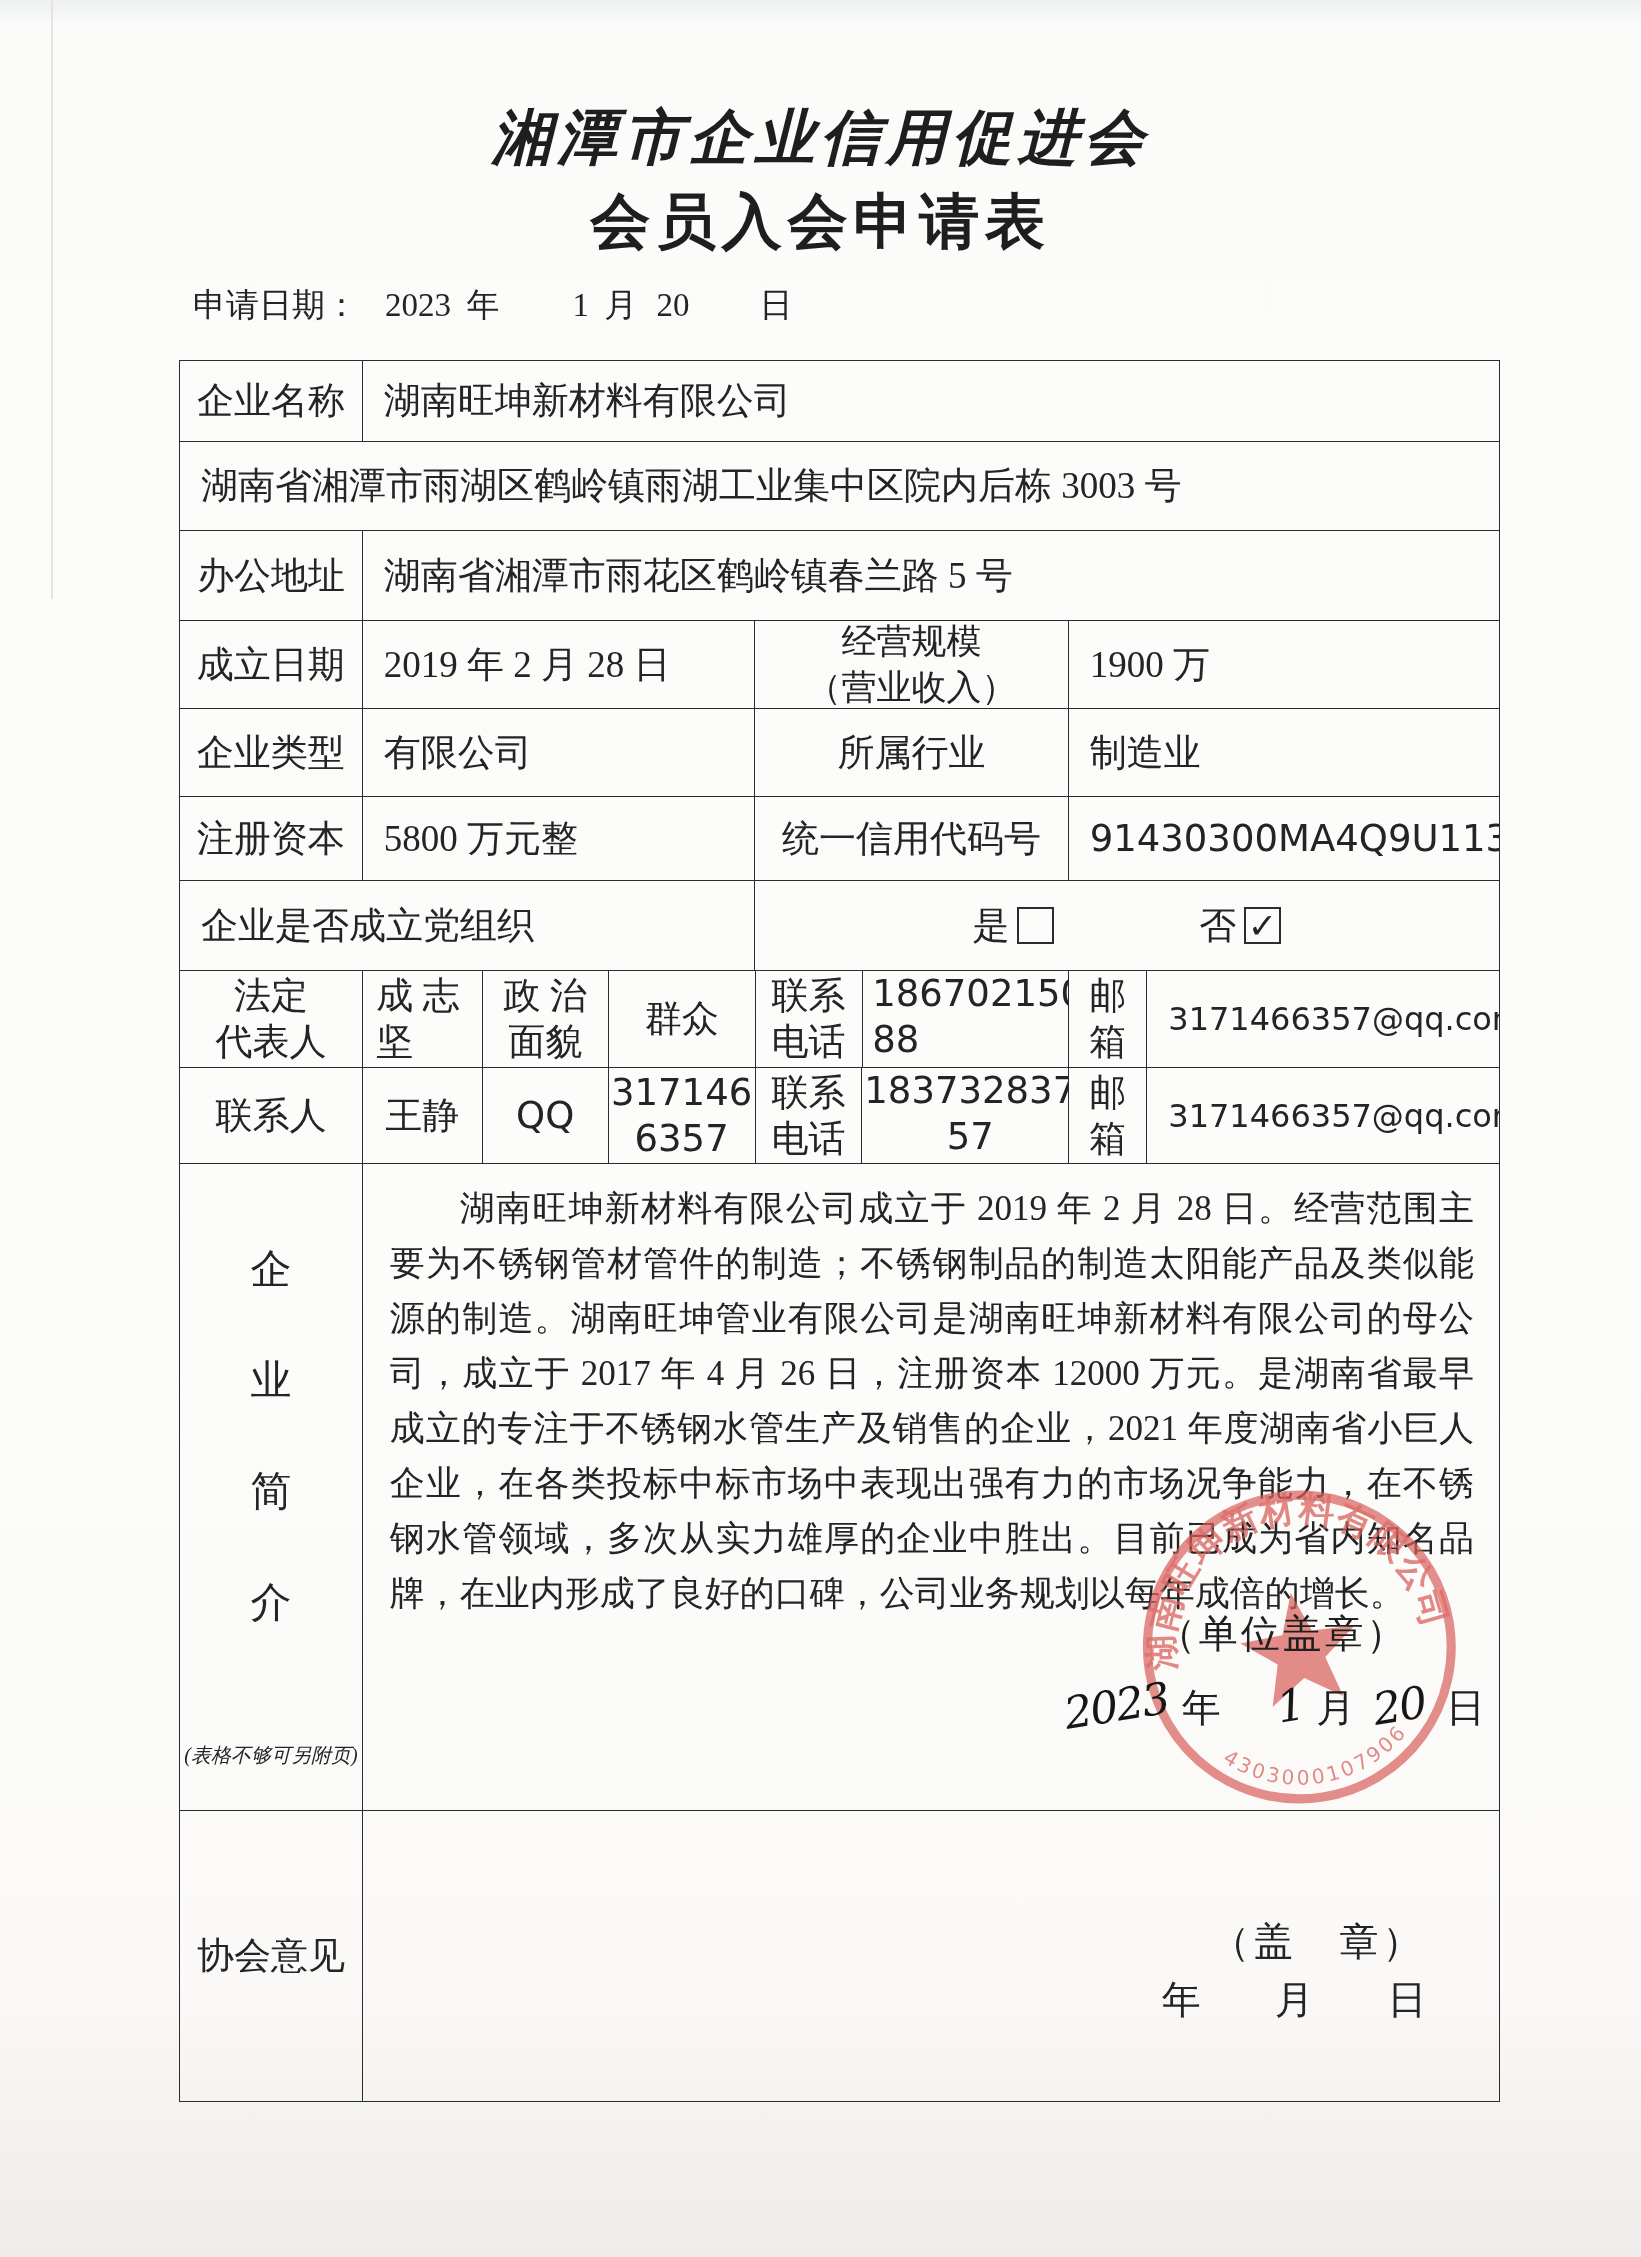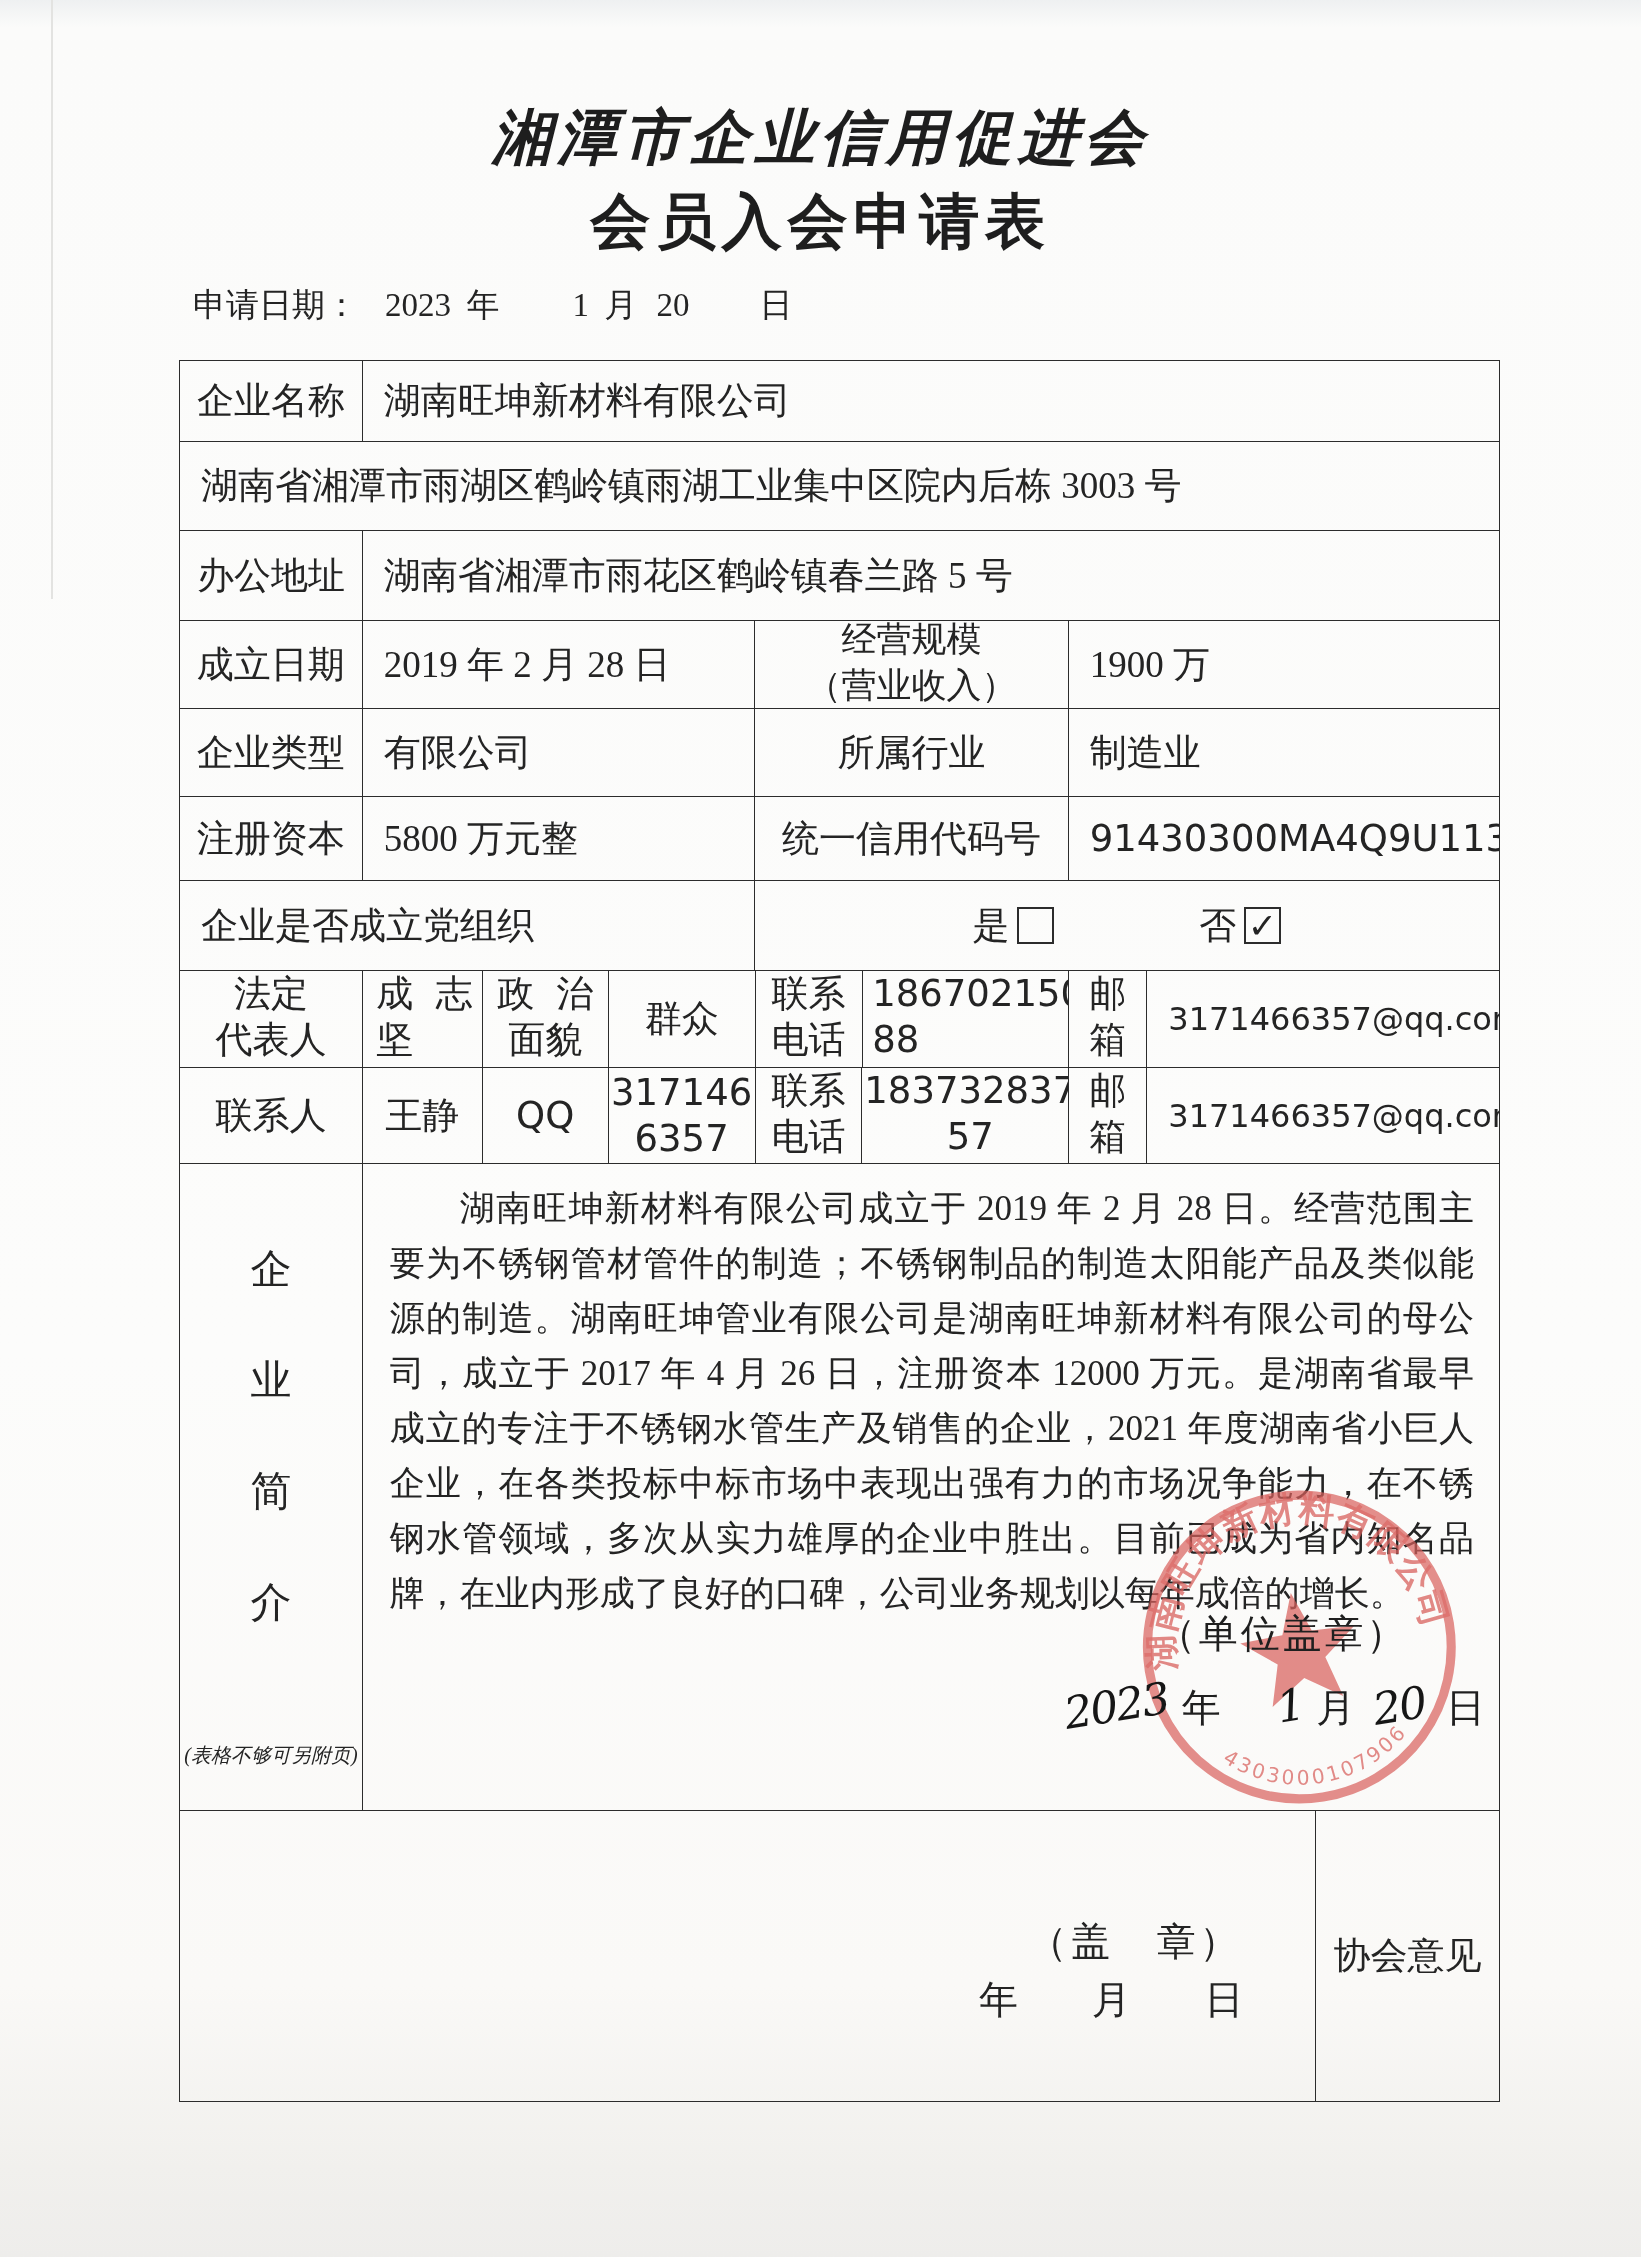--- a/index.html
+++ b/index.html
@@ -18,21 +18,21 @@
   .apply .mo { margin-left:73px; } .apply .u2 { margin-left:15.4px; }
   .apply .dy { margin-left:19.3px; } .apply .u3 { margin-left:70px; }
 
   .tbl { position:absolute; left:179px; top:360px; width:1321px; border:1.9px solid #2c2c2c; box-sizing:border-box; }
   .tr { display:flex; border-bottom:1.9px solid #2c2c2c; box-sizing:border-box; }
   .tr:last-child { border-bottom:none; }
   .td { border-right:1.9px solid #2c2c2c; box-sizing:border-box; display:flex;
         align-items:center; justify-content:center; font-size:37px; overflow:hidden; }
   .td:last-child { border-right:none; }
   .val { justify-content:flex-start; padding-left:21px; }
-  .two { flex-direction:column; line-height:46px;font-family:Liberation Mono, monospace; }
+  .two { flex-direction:column; line-height:46px; }
   .sans { font-family:"DejaVu Sans","Liberation Sans",sans-serif; }
   .email { font-size:32px; }
   .phone { justify-content:flex-start; padding-left:9.7px; line-height:46px; }
   .party-opts { justify-content:flex-start; padding-left:217px; }
   .chk { display:inline-flex; width:37px; height:37px; border:2.9px solid #2c2c2c; box-sizing:border-box;
          align-items:center; justify-content:center; margin-left:7.7px;
          font-family:"DejaVu Sans",sans-serif; font-size:35px; font-weight:bold; }
   .opt-gap { display:inline-block; width:145px; }
 
   .profile-label { flex-direction:column; justify-content:flex-start; padding-top:85px; }
@@ -200,22 +200,22 @@
         </svg>
 
         <div class="unit-caption">（单位盖章）</div>
         <div class="unit-date">
           <span class="hand">2023</span><span class="g1">年</span><span class="hand g2">1</span><span class="g3">月</span><span class="hand g4">20</span><span class="g5">日</span>
         </div>
       </div>
     </div>
 
     <div class="tr" style="height:290px">
+      <div class="td" style="width:183px">协会意见</div>
       <div class="td assoc-cell" style="width:1137px">
         <div class="assoc-stamp">（盖　章）</div>
         <div class="assoc-date">年　月　日</div>
       </div>
-      <div class="td" style="width:183px">协会意见</div>
     </div>
 
   </div>
 </div>
 
 
 </body></html>

